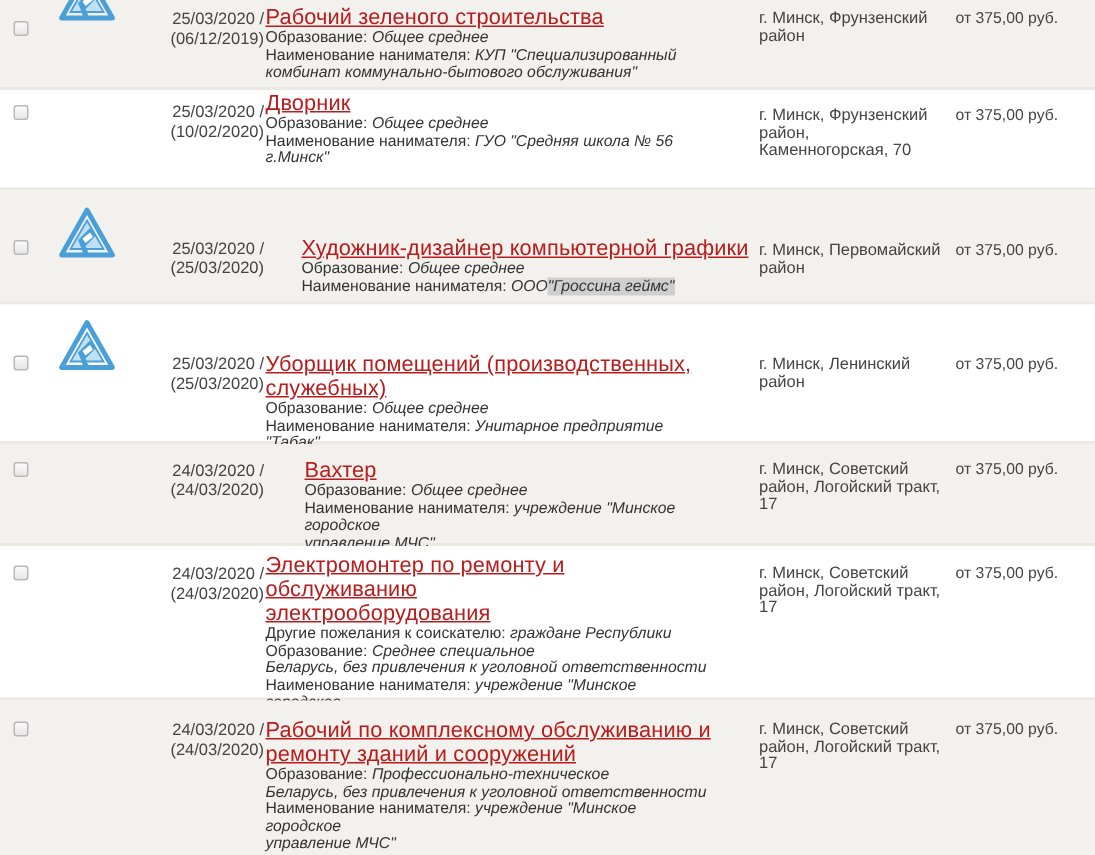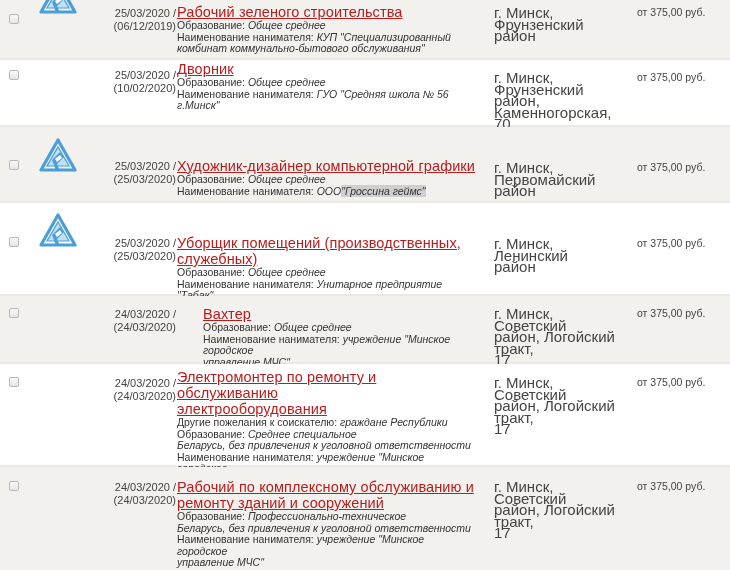--- a/index.html
+++ b/index.html
@@ -9,21 +9,21 @@
   .row.alt { background:#f2f1ed; }
   .row.plain { background:#ffffff; }
   .cb { position:absolute; left:9px; width:10px; height:10px; border:1px solid #b8b8b8; border-radius:2px; background:linear-gradient(#fafafa,#e6e6e6); box-sizing:border-box; }
   .logo { position:absolute; left:38px; width:40px; height:36px; }
   .date { position:absolute; left:86px; width:68px; font-size:11px; line-height:13px; color:#444; text-align:right;margin-left:22px; }
   .info { position:absolute; left:177px; width:300px; }
   .title { font-size:14.5px; line-height:16px; color:#b91c1c; text-decoration:underline; letter-spacing:0.1px; cursor:pointer; display:block; }
   .line { font-size:10.5px; line-height:11.5px; color:#333; }
   .line i { font-style:italic; }
   .hl { background:#cfcfcf; }
-  .addr { position:absolute; left:494px; width:125px; font-size:15px; line-height:11.5px; color:#444; }
+  .addr { position:absolute; left:506px; width:125px; font-size:11px; line-height:11.5px; color:#444; }
   .sal { position:absolute; left:637px; font-size:10.5px; line-height:11.5px; color:#444; white-space:nowrap; }
 </style>
 </head>
 <body>
 
 <svg width="0" height="0" style="position:absolute">
   <defs>
     <symbol id="tri-logo" viewBox="0 0 40 36">
       <path d="M20 2 L37 32 L3 32 Z" fill="none" stroke="#4a9fd8" stroke-width="3.2" stroke-linejoin="round"></path>
       <path d="M20 9 L31 28 L9 28 Z" fill="#bfe0f5" stroke="#4a9fd8" stroke-width="1.2"></path>
@@ -79,21 +79,21 @@
 
   <div class="row alt" style="height:76px;">
     <div class="cb" style="top:33px;"></div>
     <svg class="logo" style="top:11px;">
         <use href="#tri-logo"></use>
       </svg>
     <div class="date" style="top:33px;">
       <div>25/03/2020 /</div>
       <div>(25/03/2020)</div>
     </div>
-    <div class="info" style="top:31px;">
+    <div class="info" style="top:31px;margin-left:24px;">
       <a class="title">Художник-дизайнер компьютерной графики</a>
       <div class="line"><span>Образование:</span> <i>Общее среднее</i></div>
       <div class="line"><span>Наименование нанимателя:</span> <i>ООО</i><i class="hl">"Гроссина геймс"</i></div>
     </div>
     <div class="addr" style="top:35px;">
       <div>г. Минск, Первомайский</div>
       <div>район</div>
     </div>
     <div class="sal" style="top:35px;">от 375,00 руб.</div>
   </div>

